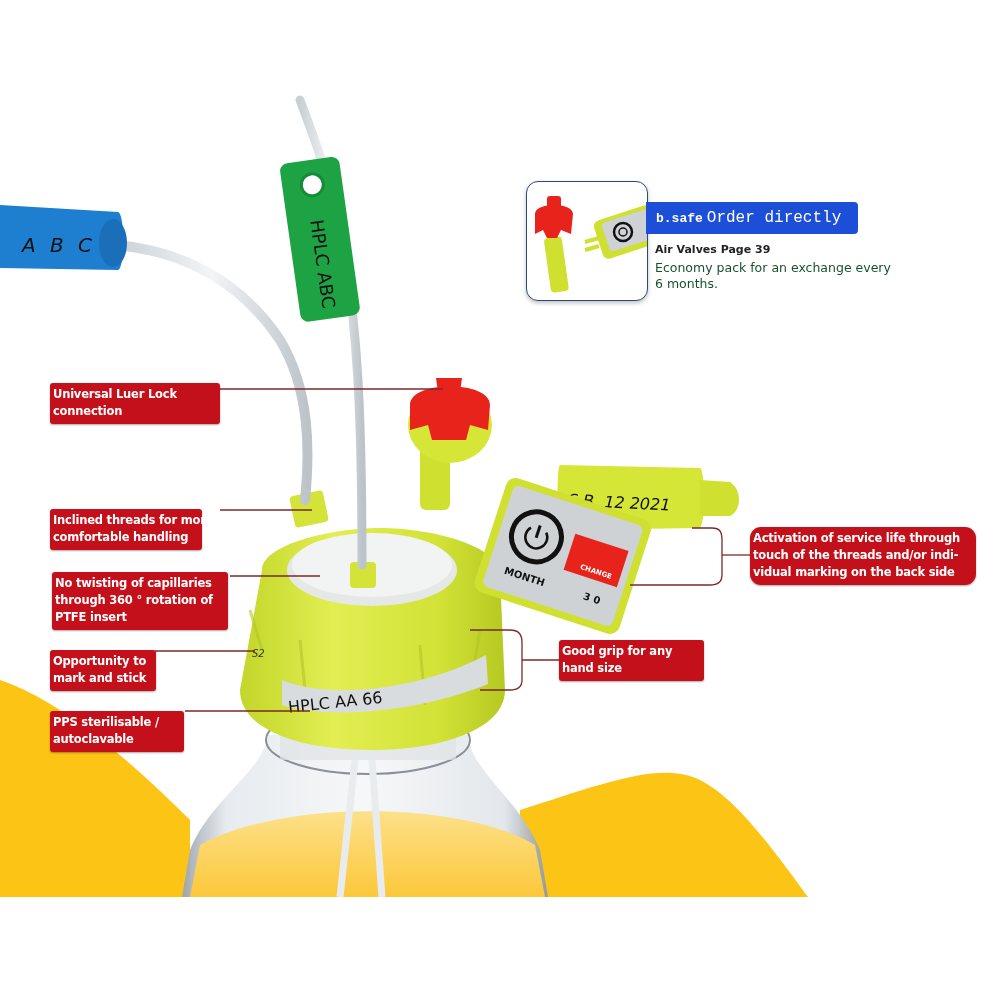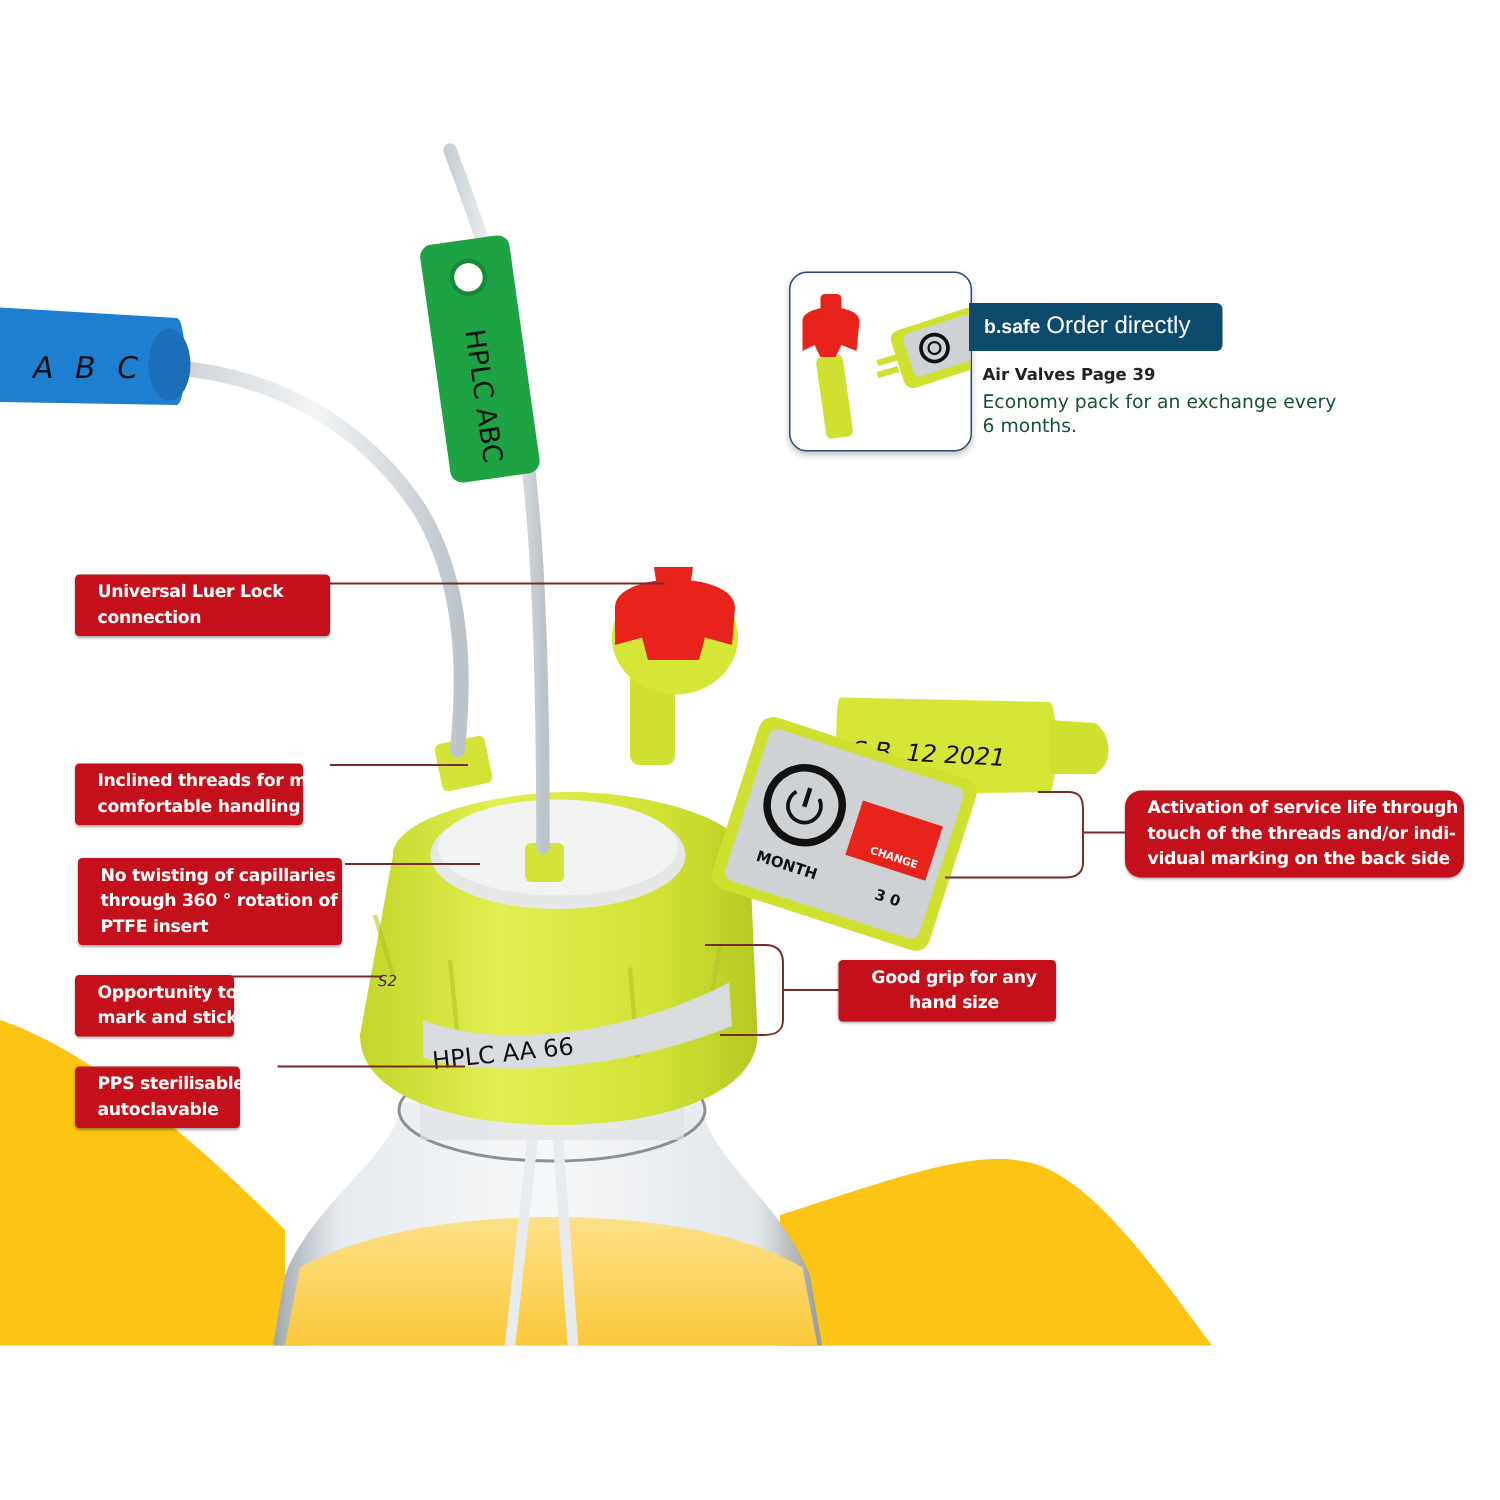--- a/index.html
+++ b/index.html
@@ -1,21 +1,21 @@
 <!DOCTYPE html>
 <html><head>
 <meta charset="utf-8">
 <style>
   html,body{margin:0;padding:0;background:#ffffff;}
   body{width:1000px;height:1000px;position:relative;overflow:hidden;font-family:"DejaVu Sans",sans-serif;}
   #scene{position:absolute;left:0;top:0;width:1000px;height:1000px;}
-  .callout{position:absolute;background:#c4101a;color:#fff;font-family:"DejaVu Sans",sans-serif;font-weight:bold;font-size:11.5px;line-height:17px;padding:3px 6px 4px 15px;border-radius:3px;box-sizing:border-box;box-shadow:0 1px 2px rgba(0,0,0,.35);letter-spacing:-0.2px;}
+  .callout{position:absolute;background:#c4101a;color:#fff;font-family:"DejaVu Sans",sans-serif;font-weight:bold;font-size:11.5px;line-height:17px;padding:3px 6px 4px 3px;border-radius:3px;box-sizing:border-box;box-shadow:0 1px 2px rgba(0,0,0,.35);letter-spacing:-0.2px;}
   .callout span{display:block;white-space:nowrap;}
   .order-box{position:absolute;left:526px;top:181px;width:120px;height:118px;border:1.5px solid #2a4a7a;border-radius:12px;background:#fff;box-shadow:0 2px 4px rgba(0,0,0,.25);overflow:hidden;}
-  .order-head{position:absolute;left:646px;top:202px;width:169px;height:32px;background:#0c4a6e;border-radius:0 4px 4px 0;color:#fff;font-size:16px;line-height:32px;padding-left:10px;box-sizing:border-box;font-family:Liberation Sans, sans-serif;}
+  .order-head{position:absolute;left:646px;top:202px;width:212px;height:32px;background:#1d4ed8;border-radius:0 4px 4px 0;color:#fff;font-size:16px;line-height:32px;padding-left:10px;box-sizing:border-box;font-family:Liberation Mono, monospace;}
   .order-head b{font-weight:bold;font-size:13px;margin-right:4px;}
   .order-title{position:absolute;left:655px;top:243px;font-weight:bold;font-size:11px;color:#222;font-family:"DejaVu Sans",sans-serif;}
   .order-desc{position:absolute;left:655px;top:260px;width:240px;font-size:12.5px;line-height:16px;color:#14532d;font-family:"DejaVu Sans",sans-serif;}
   .txt-svg{font-family:"DejaVu Sans",sans-serif;}
 </style>
 </head>
 <body>
 
 <svg id="scene" width="1000" height="1000" viewBox="0 0 1000 1000" xmlns="http://www.w3.org/2000/svg">
   <defs>
@@ -157,25 +157,25 @@
 </div>
 <div class="callout" style="left:52px;top:572px;width:176px;">
   <span>No twisting of capillaries</span>
   <span>through 360 ° rotation of</span>
   <span>PTFE insert</span>
 </div>
 <div class="callout" style="left:50px;top:650px;width:106px;">
   <span>Opportunity to</span>
   <span>mark and stick</span>
 </div>
-<div class="callout" style="left:50px;top:711px;width:110px;">
+<div class="callout" style="left:50px;top:711px;width:134px;">
   <span>PPS sterilisable /</span>
   <span>autoclavable</span>
 </div>
 <div class="callout" style="left:750px;top:527px;width:226px;border-radius:11px;">
   <span>Activation of service life through</span>
   <span>touch of the threads and/or indi-</span>
   <span>vidual marking on the back side</span>
 </div>
-<div class="callout" style="left:559px;top:640px;width:145px;text-align:center;">
+<div class="callout" style="left:559px;top:640px;width:145px;">
   <span>Good grip for any</span>
   <span>hand size</span>
 </div>
 
 </body></html>

